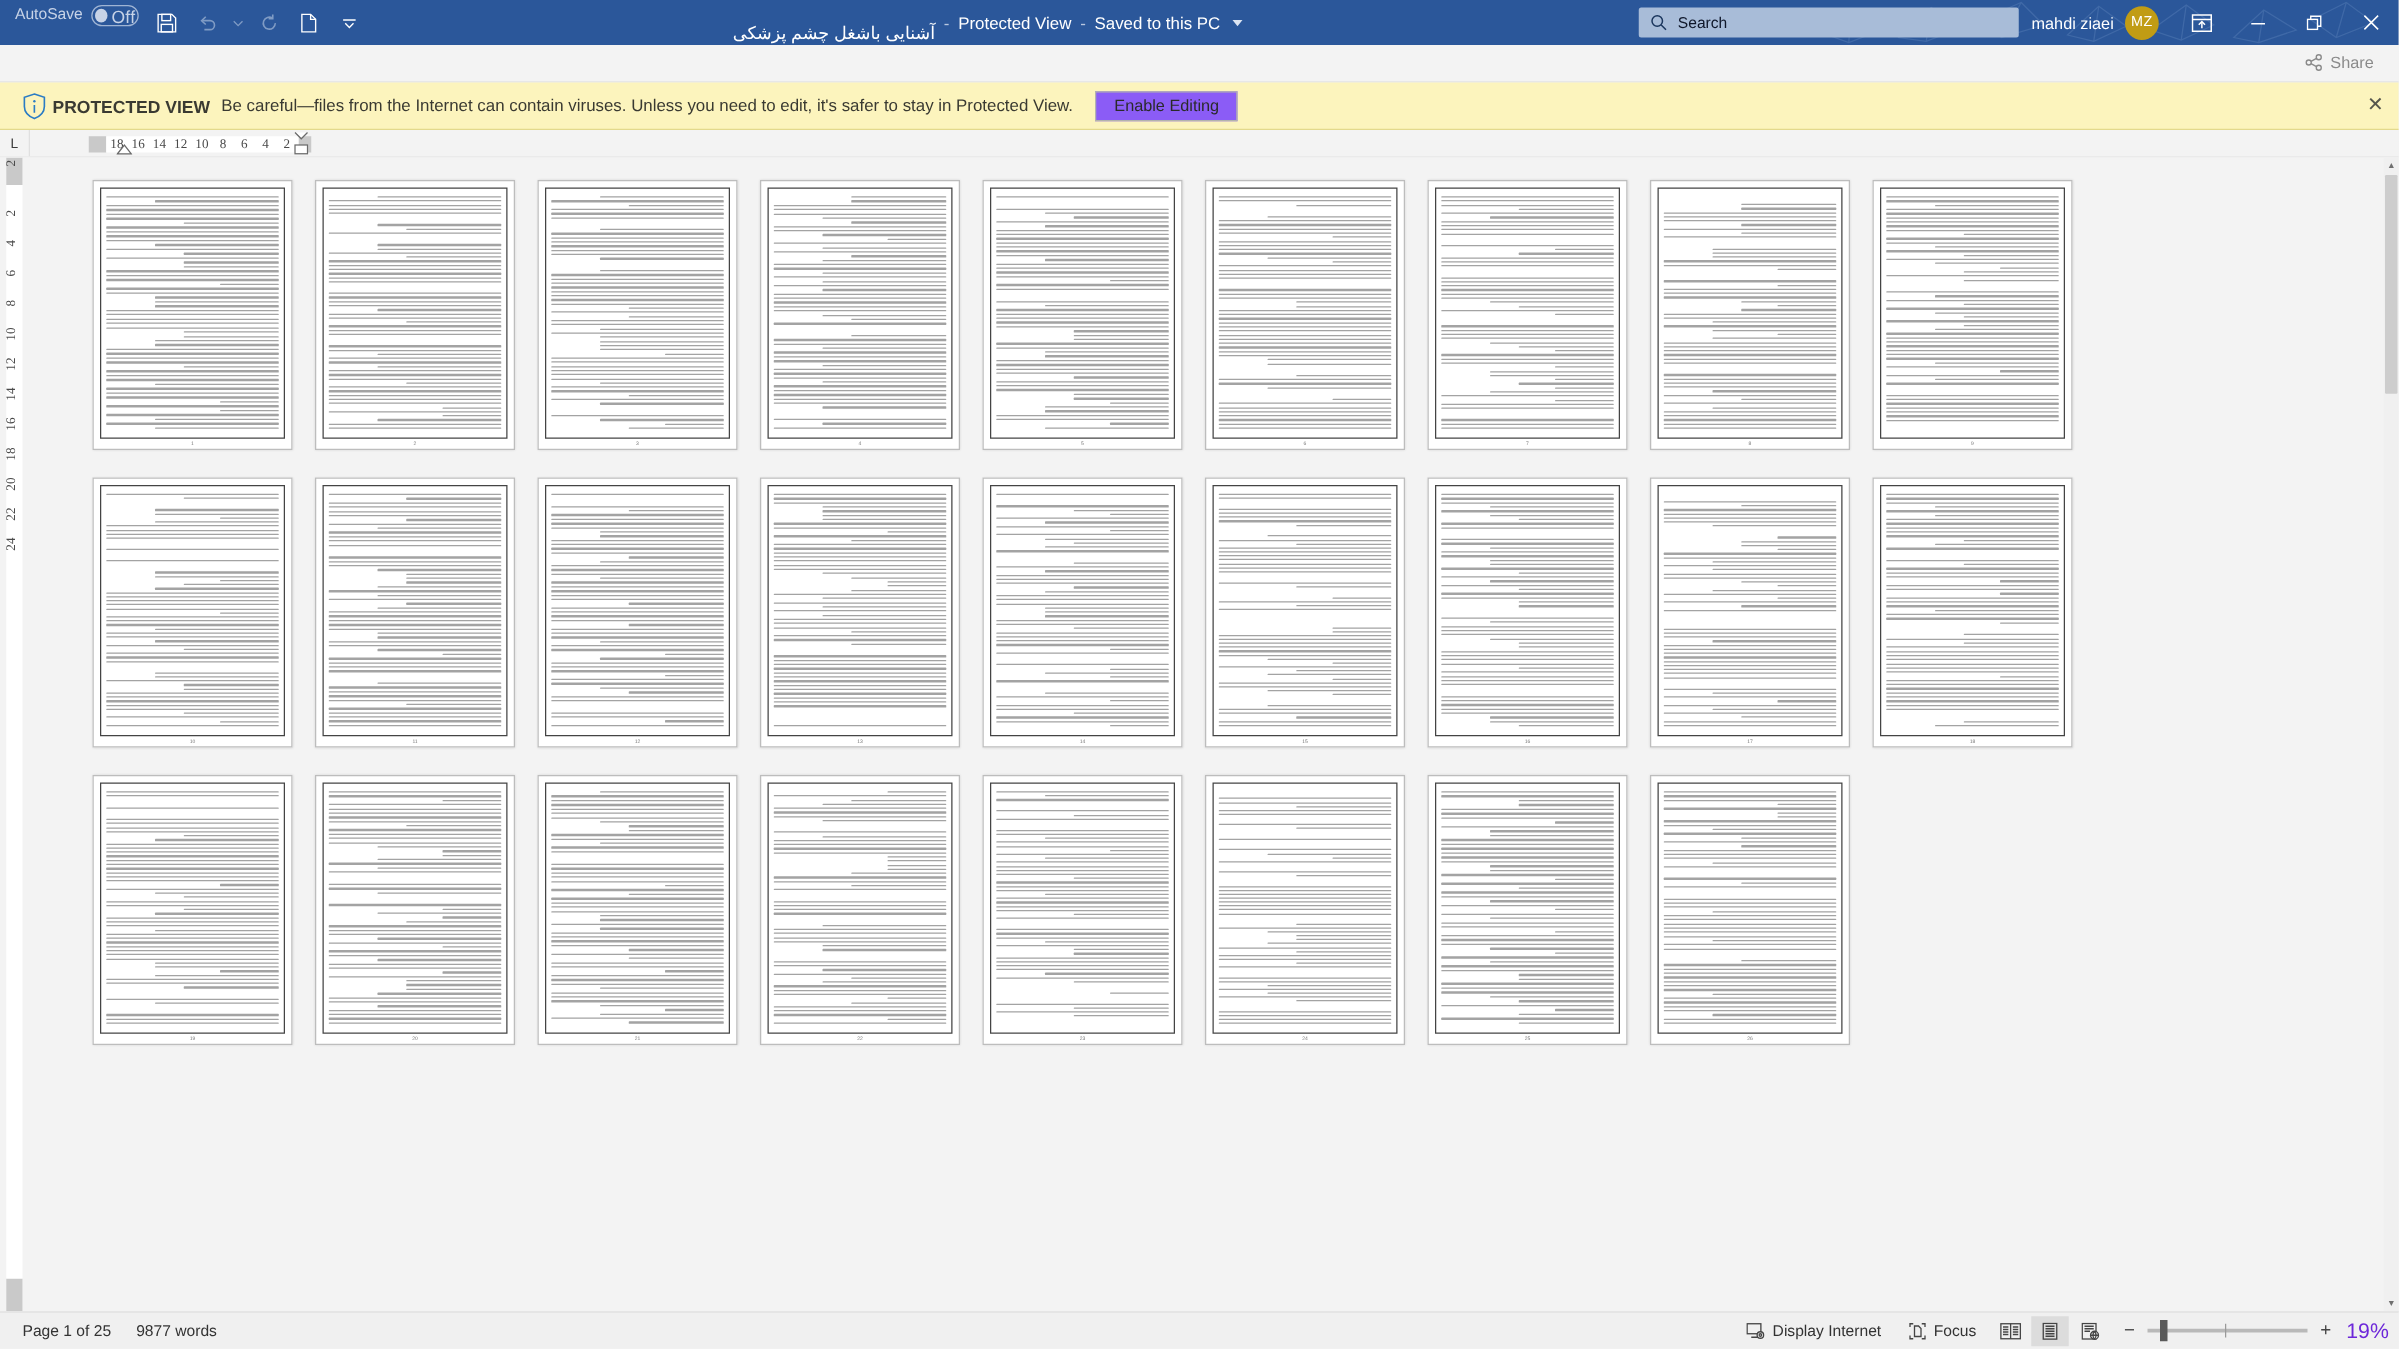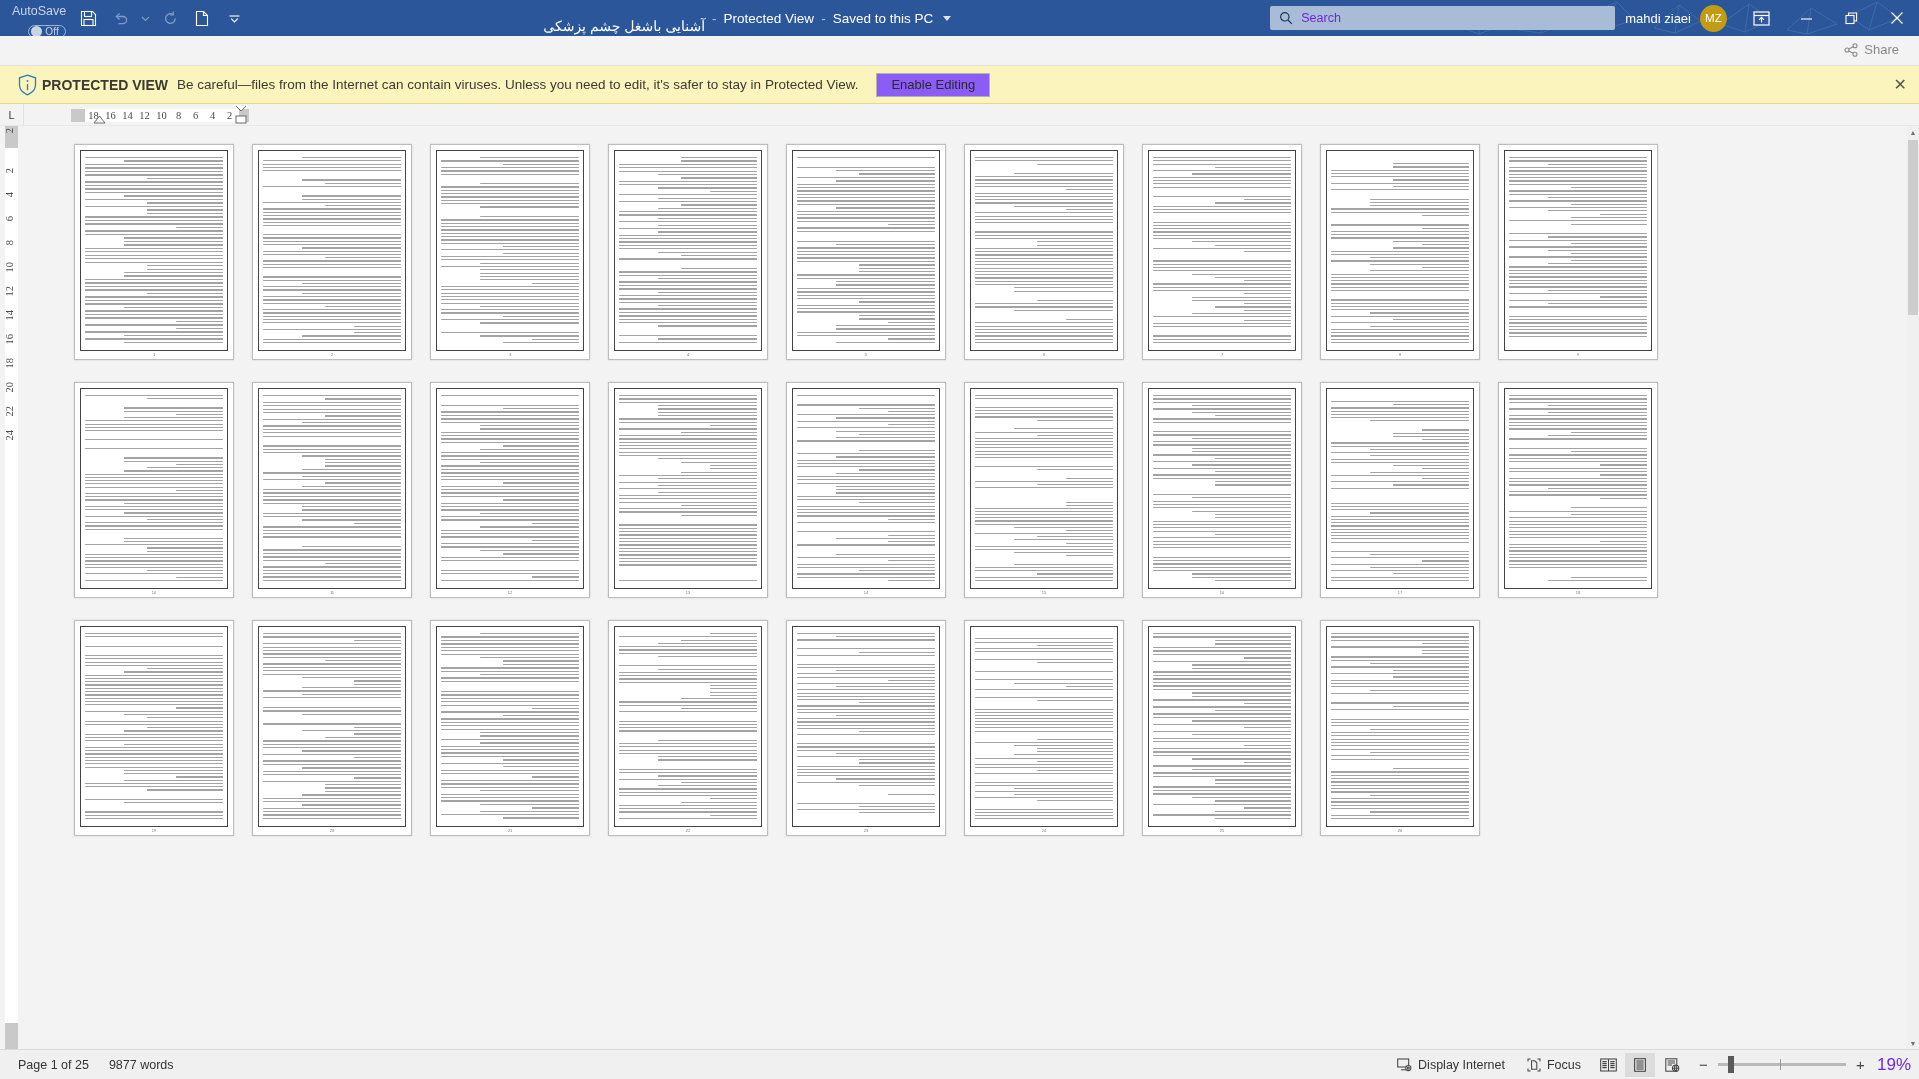--- a/index.html
+++ b/index.html
@@ -24,54 +24,53 @@
     position: absolute;
     right: 0; top: 0; width: 470px; height: 36px;
     opacity: .30;
     pointer-events: none;
   }
   .qat {
     display: flex; align-items: center; gap: 0;
     padding-left: 8px; flex: 0 0 auto; z-index: 2;
   }
   .autosave {
-    display: flex; align-items: flex-end; gap: 7px;
+    display: flex; align-items: flex-start; gap: 7px;
     font-size: 12.5px; color: #c7d3e7; padding: 0 6px 0 4px;
     height: 28px;
-    flex-direction: column;
   }
   .toggle {
     width: 38px; height: 17px; border-radius: 9px;
     border: 1px solid #9fb4d4; background: #2b579a;
     display: flex; align-items: center; padding: 0 2px; gap: 3px;
   }
   .toggle .knob { width: 11px; height: 11px; border-radius: 50%; background: #c7d3e7; }
-  .toggle .lbl { font-size: 10px; color: #c7d3e7; letter-spacing: .2px; }
+  .toggle .lbl { font-size: 14px; color: #c7d3e7; letter-spacing: .2px; }
   .qat-btn {
     width: 32px; height: 30px;
     display: flex; align-items: center; justify-content: center;
     color: #e8edf6;
   }
   .qat-btn.dim { color: #7f9bc4; }
   .qat-btn.narrow { width: 18px; }
   .title-text {
     flex: 1 1 auto; display: flex; align-items: center; justify-content: center;
     gap: 7px; font-size: 13.5px; z-index: 2; white-space: nowrap;
   }
   .title-text .sep { color: #b9c8e0; }
   .title-text .fa { direction: rtl; font-size: 14px; margin-top: 16px; }
   .title-text .caret {
     display: inline-block; width: 0; height: 0; margin-left: 3px;
     border-left: 4px solid transparent; border-right: 4px solid transparent;
     border-top: 5px solid #dbe4f2;
   }
   .searchbox {
-    width: 345px; height: 24px; background: #a8bcd8;
+    width: 304px; height: 24px; background: #a8bcd8;
     border-radius: 2px; display: flex; align-items: center;
-    gap: 8px; padding: 0 9px; color: #6d28d9; font-size: 12.5px;
+    gap: 8px; padding: 0 9px; color: #0f172a; font-size: 12.5px;
     margin-left: 26px; z-index: 2;
   }
   .tb-right {
     display: flex; align-items: center; gap: 0; z-index: 2;
     margin-left: auto; padding-right: 0;
   }
   .user {
     display: flex; align-items: center; gap: 9px;
     font-size: 13px; color: #fff; padding: 0 12px 0 10px;
   }

